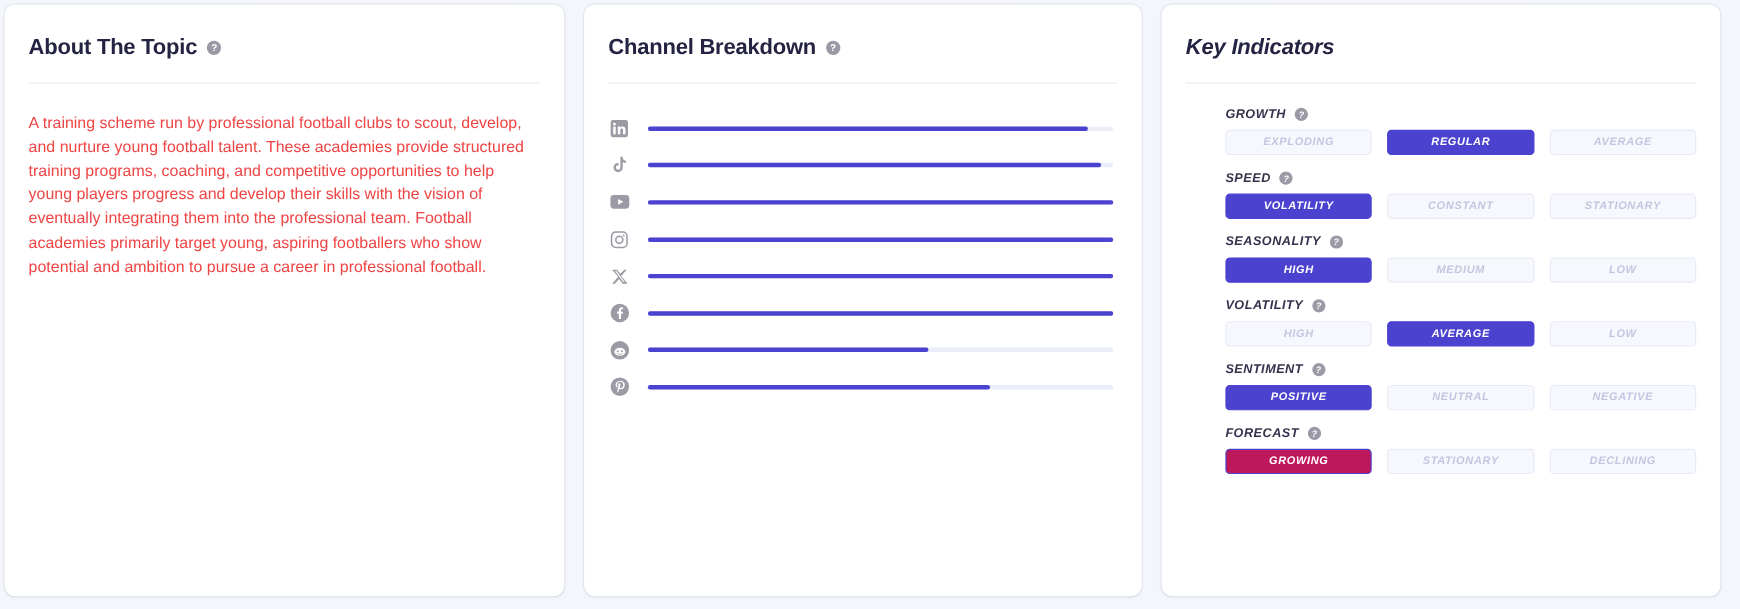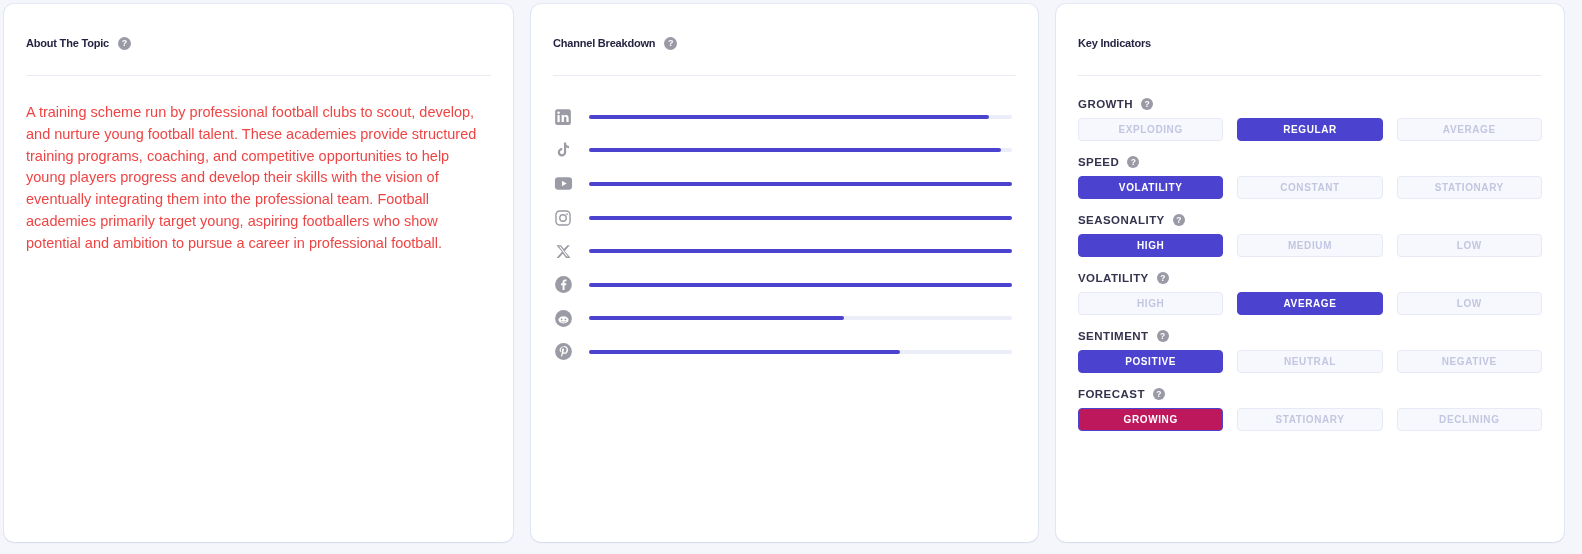--- a/index.html
+++ b/index.html
@@ -23,32 +23,32 @@
   .panel {
     background: #ffffff;
     border-radius: 10px;
     box-shadow: 0 1px 2px rgba(30, 41, 90, 0.06), 0 0 0 1px rgba(226, 232, 244, 0.9);
     padding: 0 22px;
     height: 538px;
     position: relative;
   }
   .panel-about   { width: 509px; }
   .panel-channel { width: 507px; }
-  .panel-key     { width: 508px; }
+  .panel-key     { width: 508px; font-style: italic; }
 
   .panel-head {
     display: flex;
     align-items: center;
     gap: 9px;
     padding-top: 29px;
     padding-bottom: 0;
   }
 
   .panel-title {
-    font-size: 11px;
+    font-size: 20px;
     font-weight: bold;
     color: #242442;
     letter-spacing: -0.2px;
     line-height: 20px;
   }
 
   .help-icon {
     width: 13px;
     height: 13px;
     border-radius: 50%;
@@ -111,21 +111,21 @@
     margin-right: 4px;
   }
   .bar-fill {
     position: absolute;
     left: 0; top: 0; bottom: 0;
     border-radius: 3px;
     background: #4b42cf;
   }
 
   
-  .indicators { margin-top: 22px; }
+  .indicators { margin-top: 22px; margin-left: 36px; }
   .indicator-group { margin-bottom: 15px; }
   .indicator-group:last-child { margin-bottom: 0; }
 
   .indicator-label-row {
     display: flex;
     align-items: center;
     gap: 8px;
     margin-bottom: 8px;
   }
   .indicator-label {

